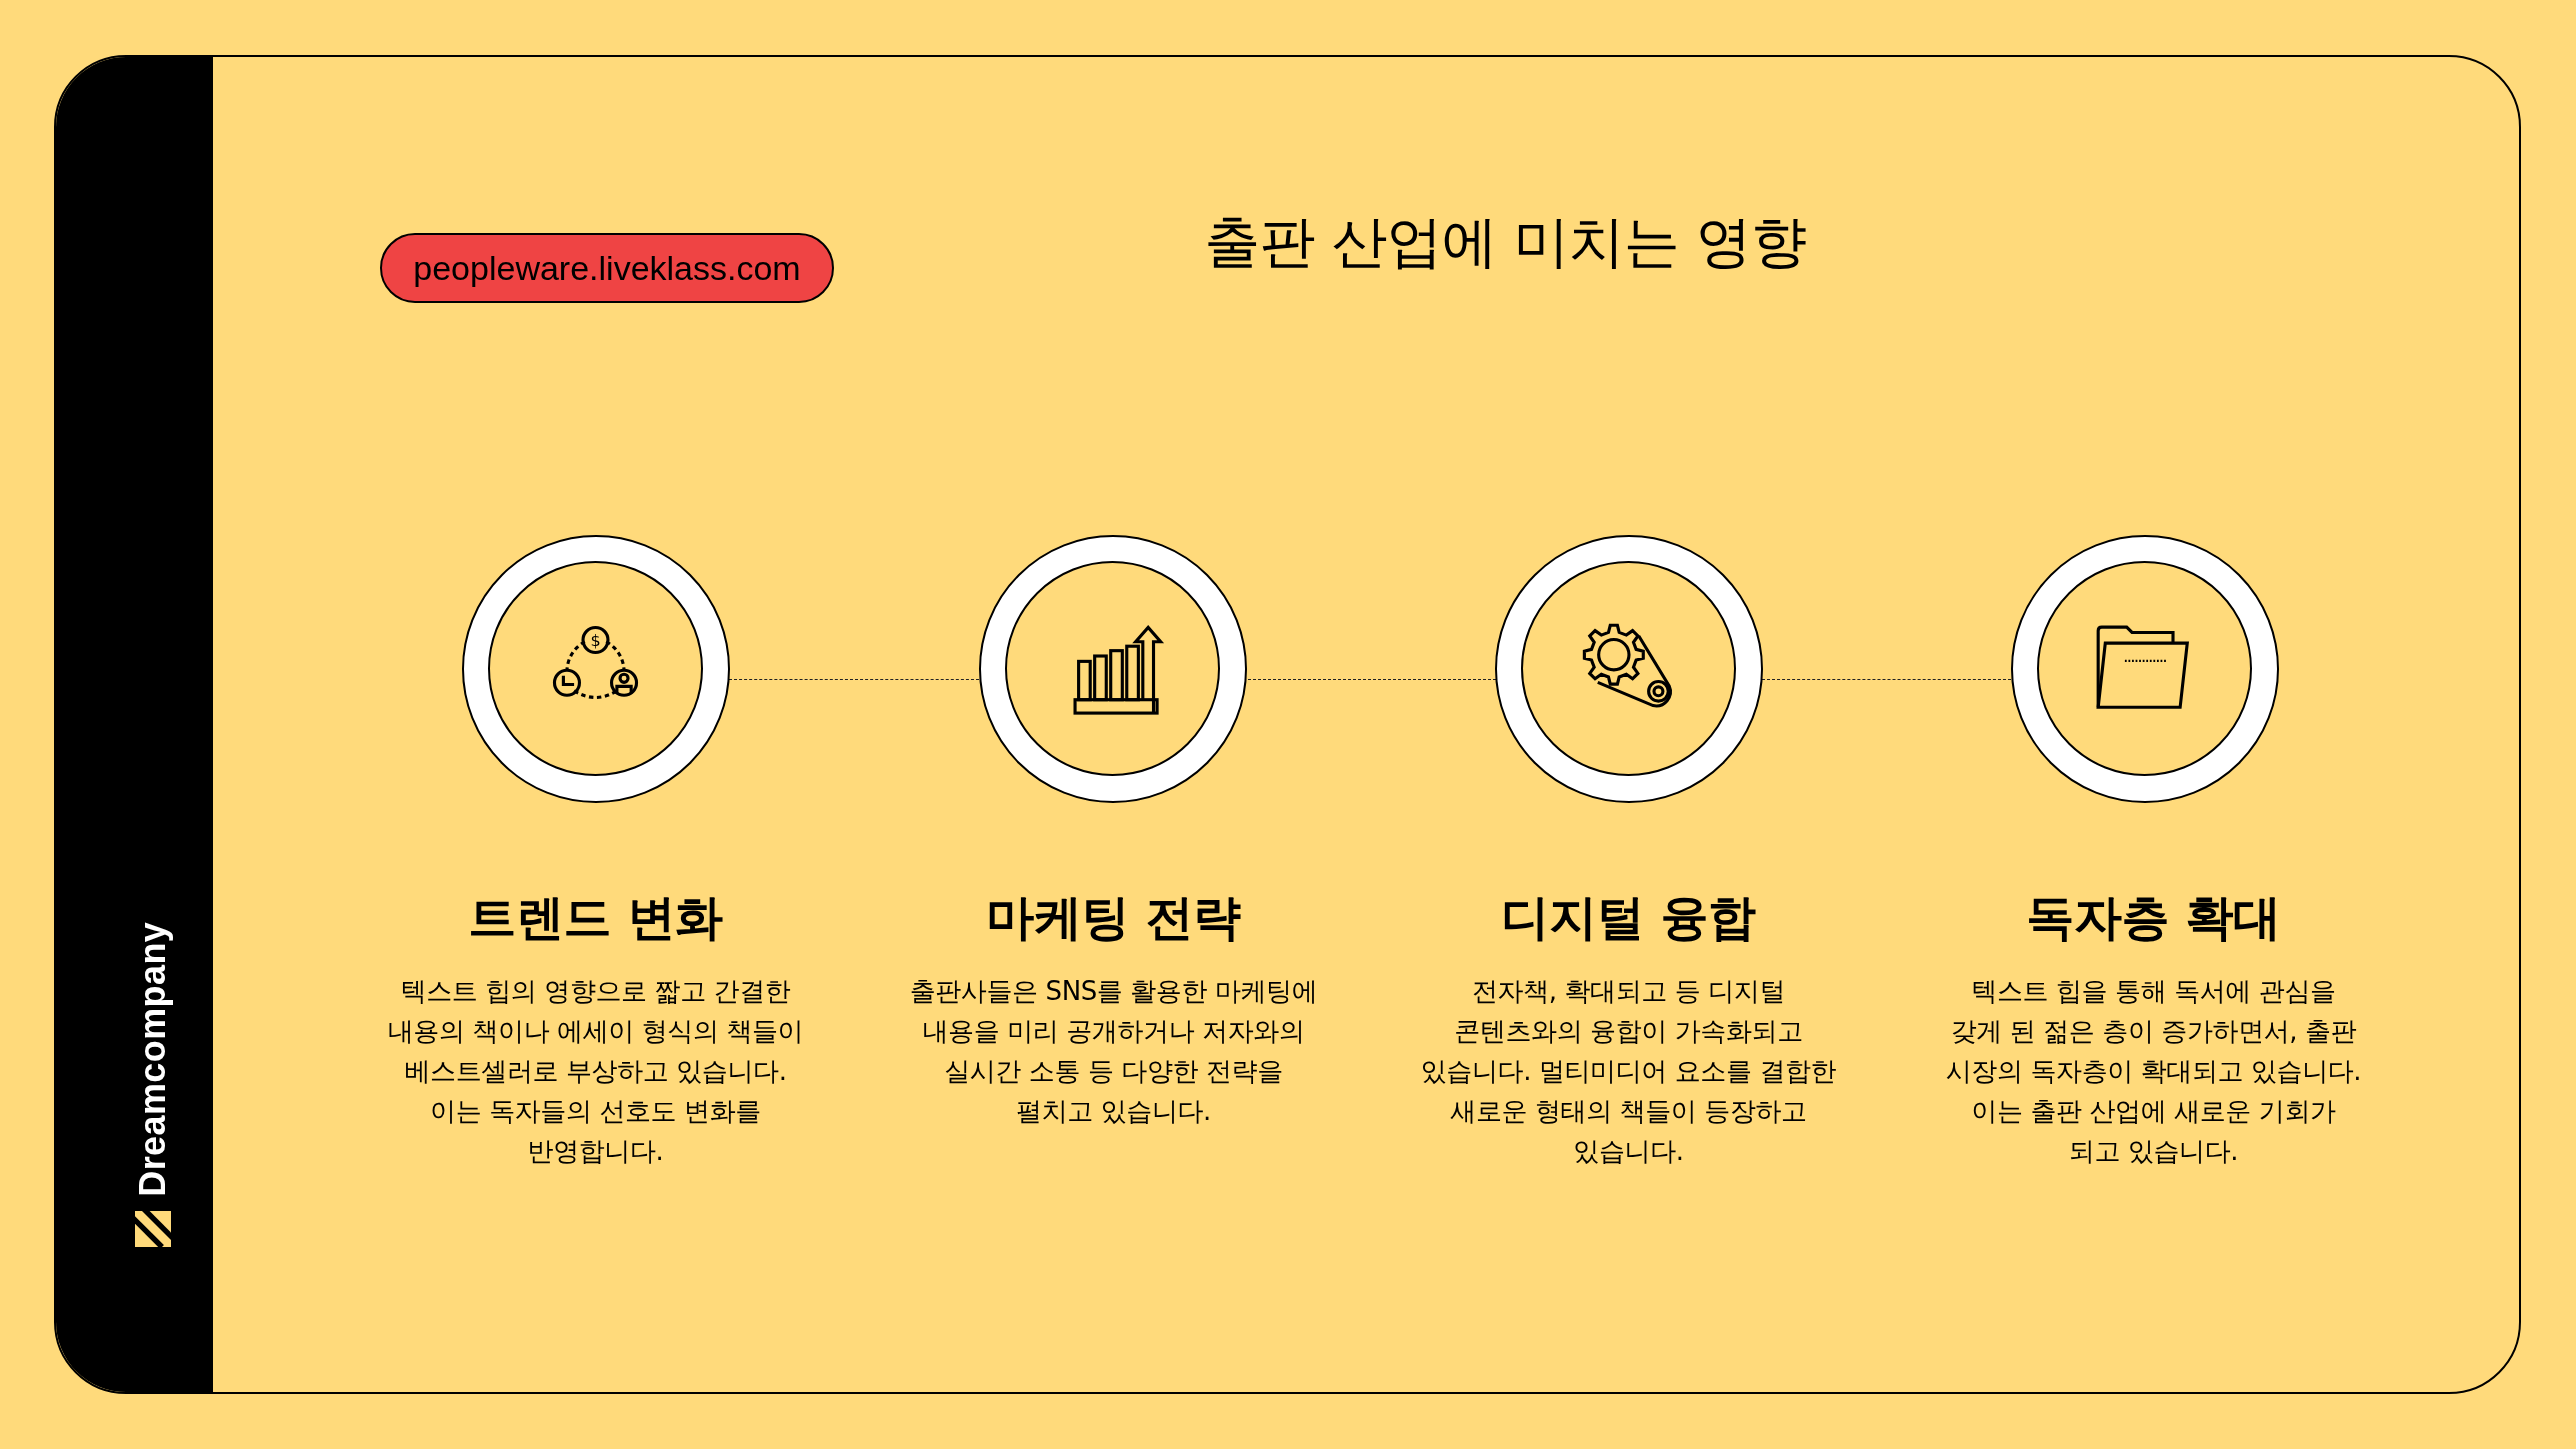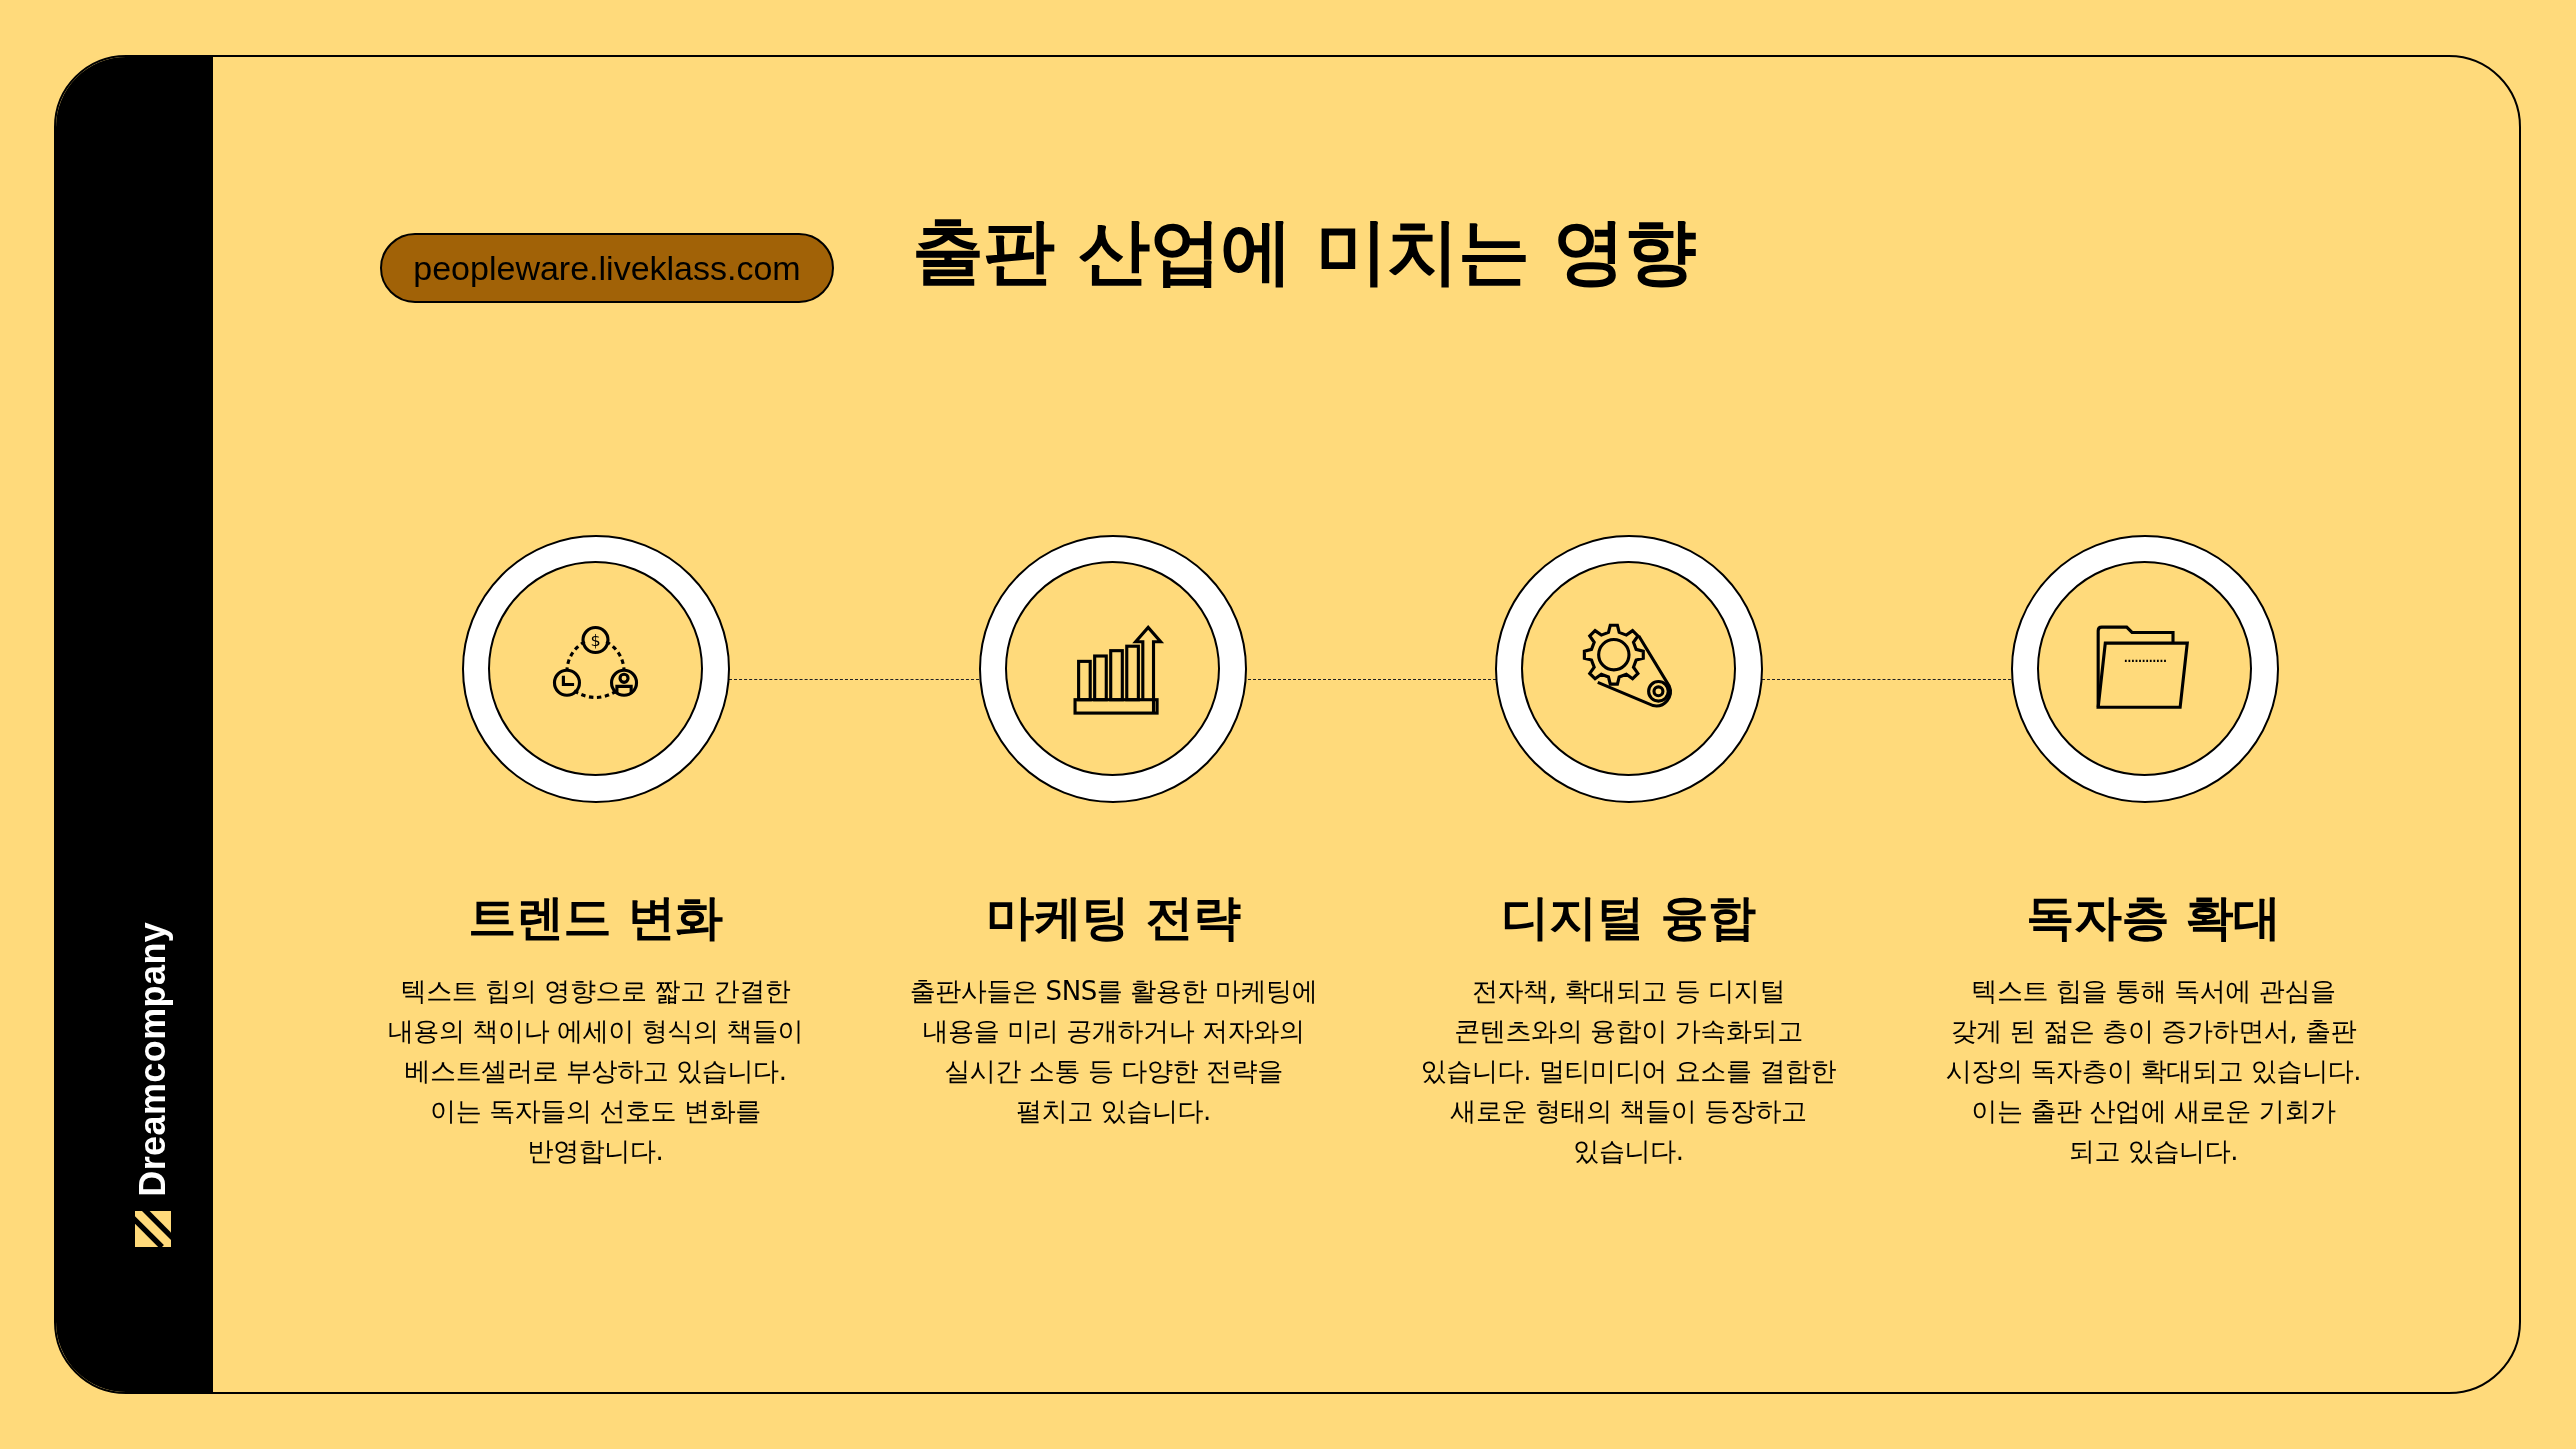--- a/index.html
+++ b/index.html
@@ -46,35 +46,35 @@
   }
   .brand-logo {
     width: 36px; height: 36px;
     transform: rotate(90deg);
     display: block;
   }
   .url-pill {
     position: absolute;
     left: 380px; top: 233px;
     width: 454px; height: 70px;
-    background: #a16207;
+    background: #ef4444;
     border: 2.7px solid #000;
     border-radius: 36px;
     display: flex; align-items: center; justify-content: center;
     font-family: "Liberation Sans", sans-serif;
     font-size: 34px;
     color: #000;
   }
   .page-title {
     position: absolute;
     left: 912px; top: 208px;
     width: 894px;
-    text-align: left;
-    font-size: 72px;
-    font-weight: bold;
+    text-align: right;
+    font-size: 56px;
+    font-weight: normal;
     letter-spacing: -0.9px;
     line-height: 1.2;
   }
   .connector {
     position: absolute;
     top: 679px;
     height: 0;
     border-top: 1.8px dashed #222;
   }
   .ring {

